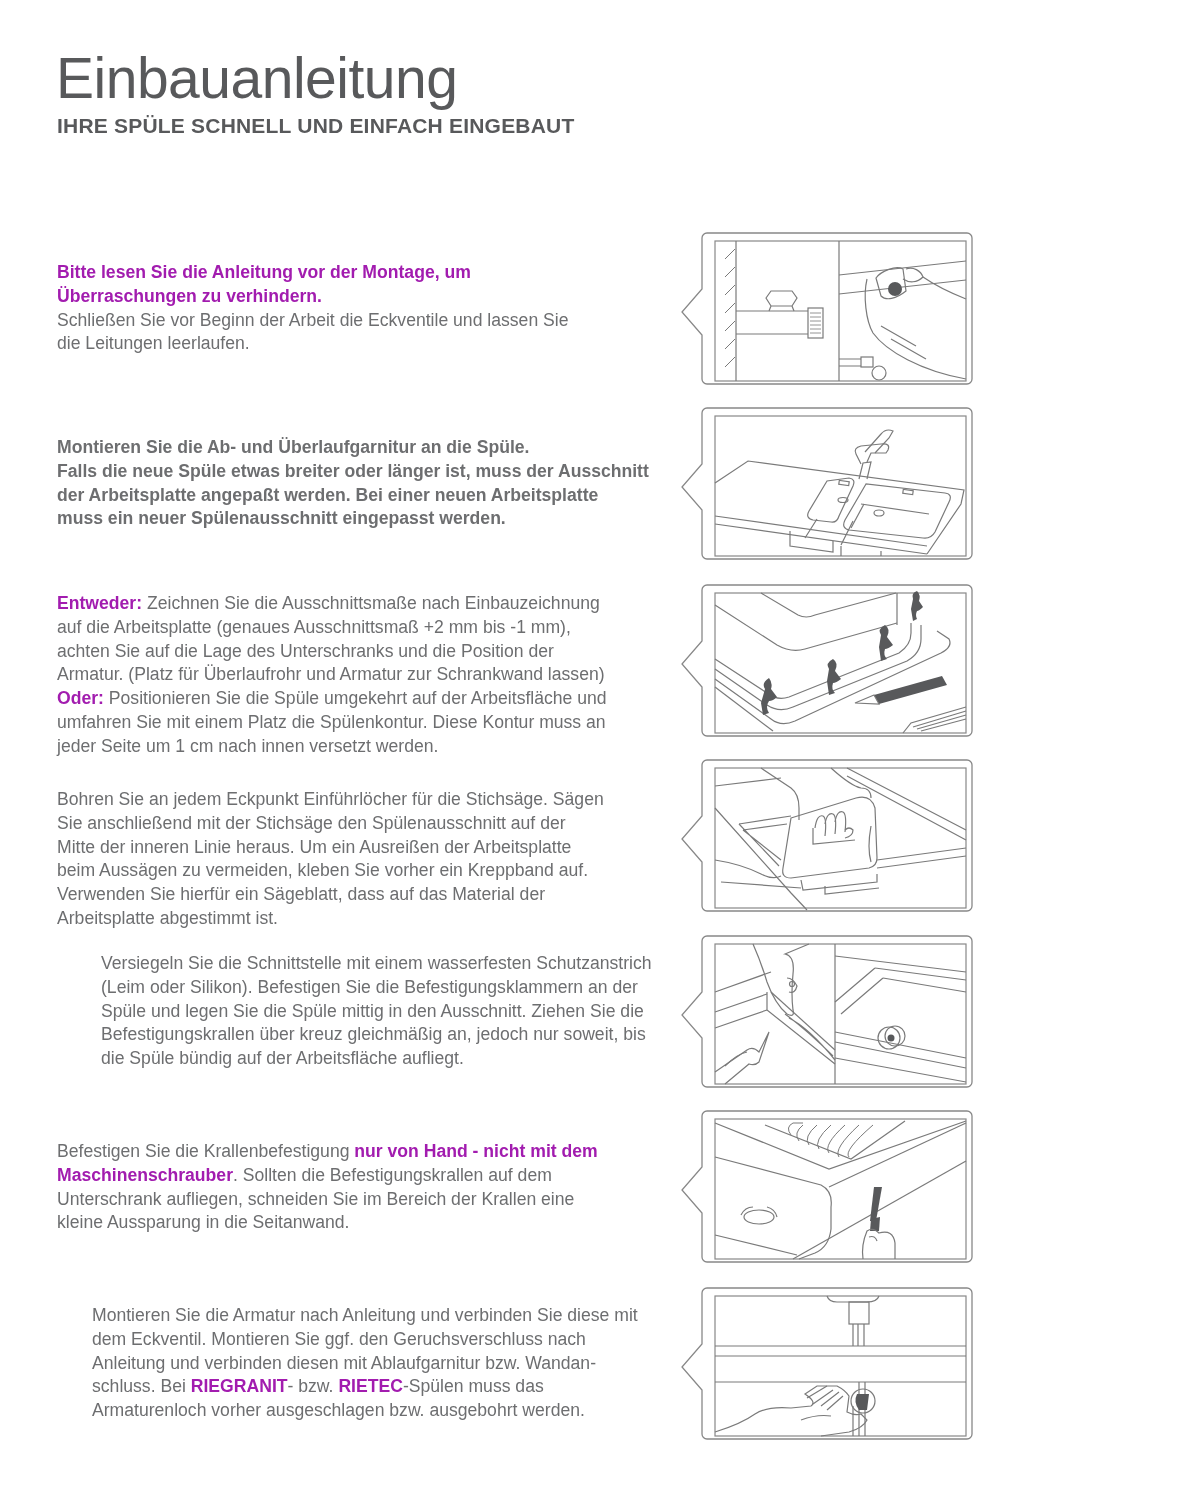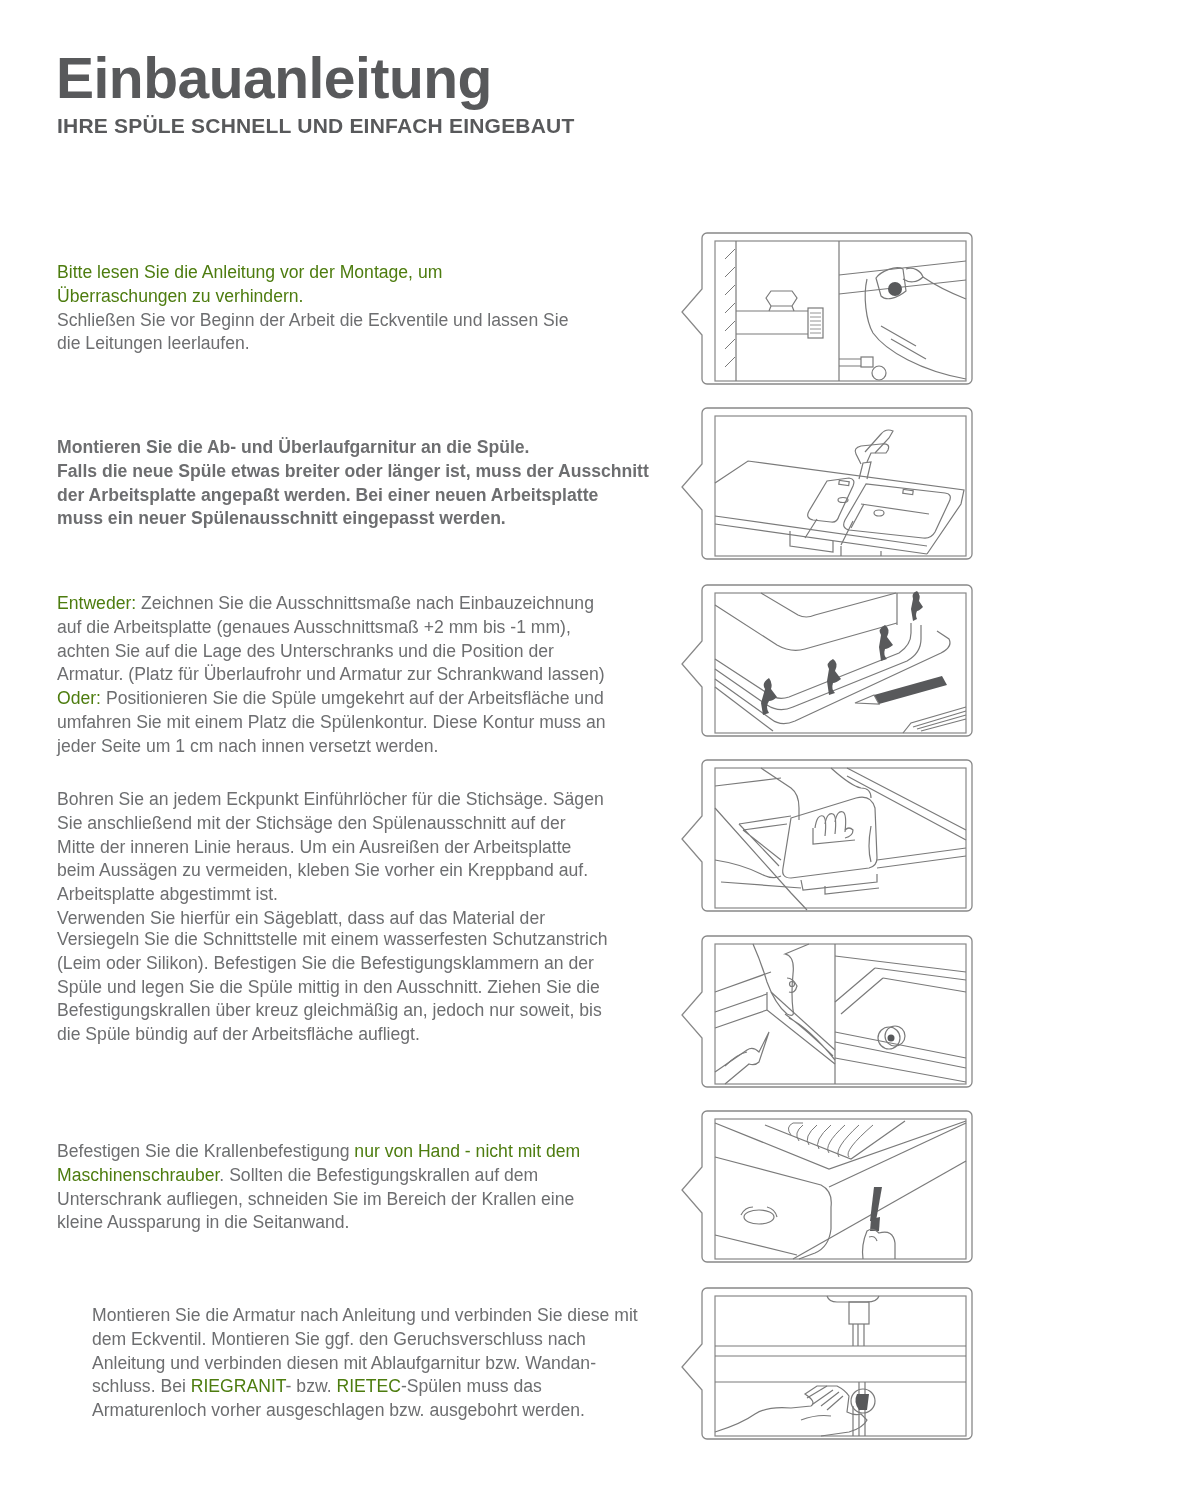--- a/index.html
+++ b/index.html
@@ -1,24 +1,24 @@
 <!DOCTYPE html>
 <html><head>
 <meta charset="utf-8">
 <style>
   html, body { margin: 0; padding: 0; background: #ffffff; }
   body { width: 1181px; height: 1500px; position: relative; overflow: hidden;
          font-family: "Liberation Sans", sans-serif; color: #555; }
-  .title { position: absolute; left: 56px; top: 50px; font-size: 57px; font-weight: bold;
+  .title { position: absolute; left: 56px; top: 50px; font-size: 57px; font-weight: normal;
            color: #58595b; letter-spacing: -0.5px; margin: 0; line-height: 1; }
   .subtitle { position: absolute; left: 57px; top: 114px; font-size: 21px; font-weight: bold;
               color: #58595b; letter-spacing: 0.2px; margin: 0; }
   .step-text { position: absolute; left: 57px; width: 610px; font-size: 17.6px;
                line-height: 23.8px; color: #6d6e70; font-weight: normal; }
-  .step-text b { color: #4d7c0f; font-weight: normal; }
+  .step-text b { color: #a21caf; font-weight: bold; }
   .step-text .line { display: block; white-space: nowrap; }
   .frame { position: absolute; left: 681px; width: 292px; height: 156px; }
   .frame svg { width: 100%; height: 100%; display: block; }
 </style>
 </head>
 <body>
 
 <h1 class="title">Einbauanleitung</h1>
 <h2 class="subtitle">IHRE SPÜLE SCHNELL UND EINFACH EINGEBAUT</h2>
 
@@ -44,25 +44,25 @@
   <span class="line"><b>Oder:</b><span> Positionieren Sie die Spüle umgekehrt auf der Arbeitsfläche und</span></span>
   <span class="line">umfahren Sie mit einem Platz die Spülenkontur. Diese Kontur muss an</span>
   <span class="line">jeder Seite um 1 cm nach innen versetzt werden.</span>
 </div>
 
 <div class="step-text" style="top:788px;">
   <span class="line">Bohren Sie an jedem Eckpunkt Einführlöcher für die Stichsäge. Sägen</span>
   <span class="line">Sie anschließend mit der Stichsäge den Spülenausschnitt auf der</span>
   <span class="line">Mitte der inneren Linie heraus. Um ein Ausreißen der Arbeitsplatte</span>
   <span class="line">beim Aussägen zu vermeiden, kleben Sie vorher ein Kreppband auf.</span>
+  <span class="line">Verwenden Sie hierfür ein Sägeblatt, dass auf das Material der</span>
   <span class="line">Arbeitsplatte abgestimmt ist.</span>
-  <span class="line">Verwenden Sie hierfür ein Sägeblatt, dass auf das Material der</span>
-</div>
-
-<div class="step-text" style="top:928px;">
+</div>
+
+<div class="step-text" style="top:952px;margin-left:44px;">
   <span class="line">Versiegeln Sie die Schnittstelle mit einem wasserfesten Schutzanstrich</span>
   <span class="line">(Leim oder Silikon). Befestigen Sie die Befestigungsklammern an der</span>
   <span class="line">Spüle und legen Sie die Spüle mittig in den Ausschnitt. Ziehen Sie die</span>
   <span class="line">Befestigungskrallen über kreuz gleichmäßig an, jedoch nur soweit, bis</span>
   <span class="line">die Spüle bündig auf der Arbeitsfläche aufliegt.</span>
 </div>
 
 <div class="step-text" style="top:1140px;">
   <span class="line"><span>Befestigen Sie die Krallenbefestigung </span><b>nur von Hand - nicht mit dem</b></span>
   <span class="line"><b>Maschinenschrauber</b><span>. Sollten die Befestigungskrallen auf dem</span></span>

